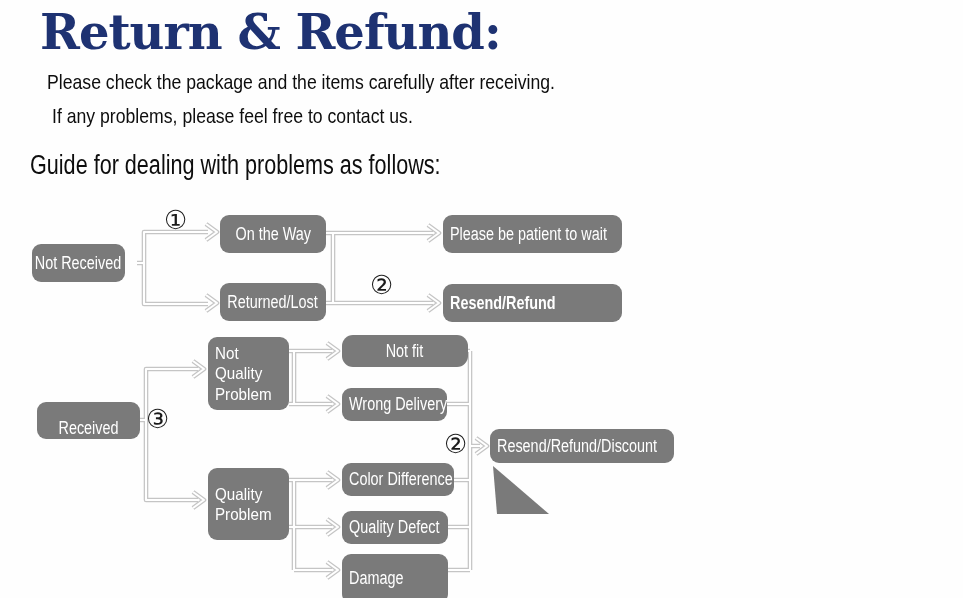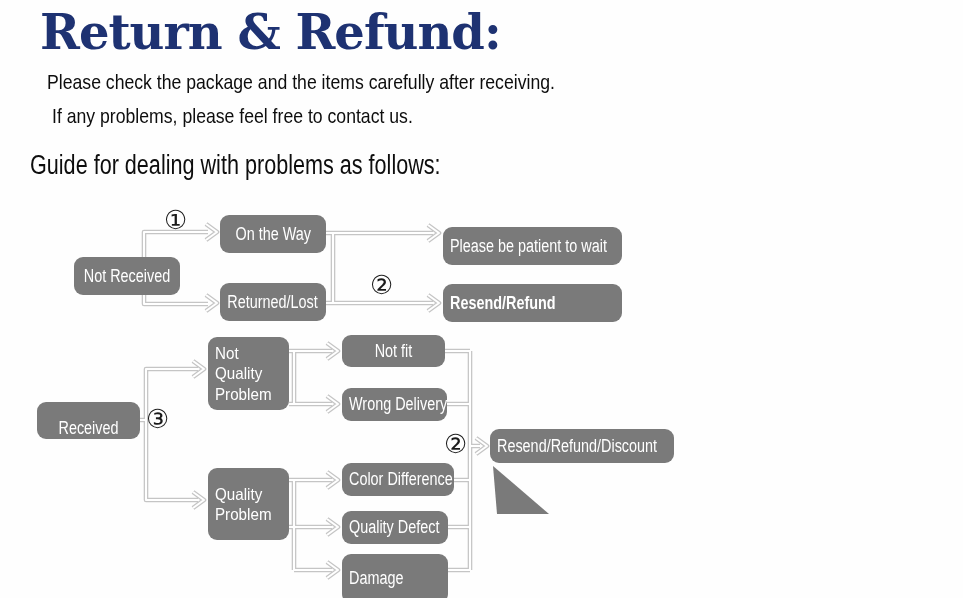--- a/index.html
+++ b/index.html
@@ -32,28 +32,28 @@
     display:inline-block;font-size:18px;white-space:nowrap;
     transform:scaleX(0.80);transform-origin:left center;letter-spacing:0;
   }
   .box.center{justify-content:center;}
   .box.center .lbl{transform-origin:center center;}
   .box.wrap .lbl{
     white-space:normal;width:72px;font-size:16.5px;line-height:1.22;
     transform:scaleX(0.92);
   }
   
-  .n-not-received      {left:32px; top:257px;width:106px;height:38px;margin-left:42px;}
+  .n-not-received      {left:32px; top:244px;width:93px;height:38px;}
   .n-on-the-way        {left:220px;top:215px;width:106px;height:38px;}
   .n-returned-lost     {left:220px;top:283px;width:106px;height:38px;}
-  .n-please-wait       {left:443px;top:227px;width:179px;height:38px;}
+  .n-please-wait       {left:443px;top:215px;width:179px;height:38px;}
   .n-resend-refund     {left:443px;top:284px;width:179px;height:38px;font-weight:bold;}
   .n-received          {left:37px; top:402px;width:103px;height:37px;align-items:flex-end;}
   .n-not-quality       {left:208px;top:337px;width:81px; height:73px;}
-  .n-not-fit           {left:342px;top:335px;width:103px;height:32px;}
+  .n-not-fit           {left:342px;top:335px;width:126px;height:32px;border-radius:11px;}
   .n-wrong-delivery    {left:342px;top:388px;width:105px;height:33px;}
   .n-quality-problem   {left:208px;top:468px;width:81px; height:72px;}
   .n-color-difference  {left:342px;top:463px;width:112px;height:33px;}
   .n-quality-defect    {left:342px;top:511px;width:106px;height:33px;}
   .n-damage            {left:342px;top:554px;width:106px;height:49px;}
   .n-resend-discount   {left:490px;top:429px;width:184px;height:34px;}
   
   .marker{
     position:absolute;z-index:3;font-size:26px;color:#1a1a1a;
     line-height:1;font-family:"DejaVu Sans",sans-serif;

